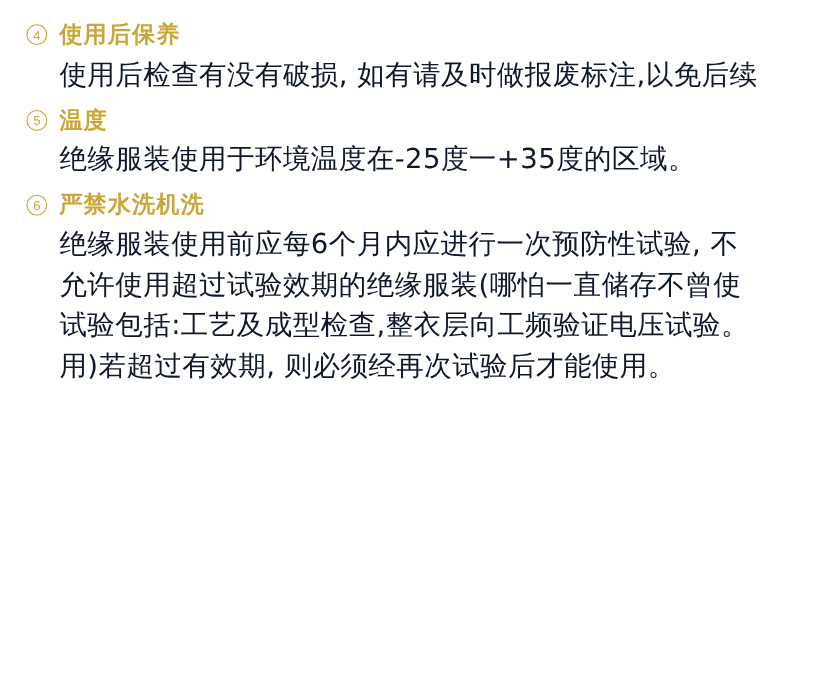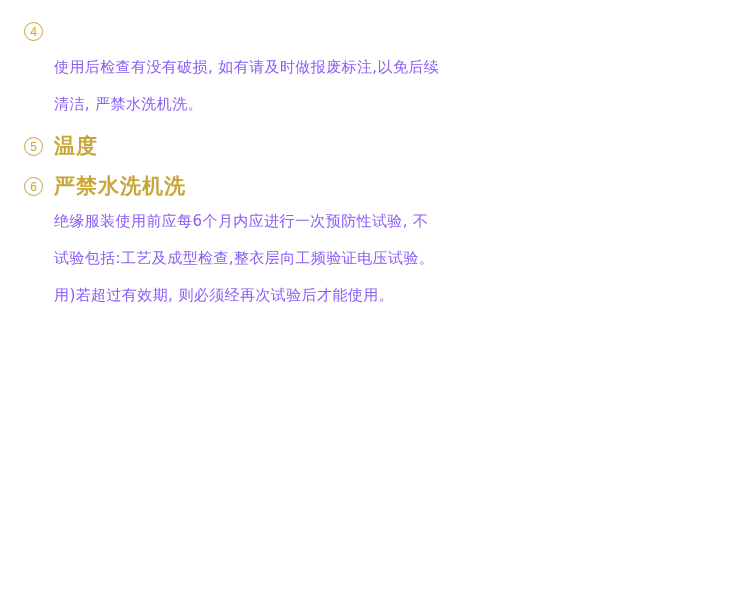--- a/index.html
+++ b/index.html
@@ -45,23 +45,23 @@
   }
   .section-title {
     color: #c9a63a;
     font-size: 21px;
     font-weight: bold;
     letter-spacing: 1px;
     font-family: "DejaVu Sans", "Liberation Sans", sans-serif;
   }
   .section-body {
     margin-left: 30px;
-    font-size: 15px;
+    font-size: 25px;
     line-height: 37px;
-    color: #8b5cf6;
+    color: #0f172a;
     letter-spacing: 0.4px;
     font-family: "DejaVu Sans", "Liberation Sans", sans-serif;
     text-align: justify;
     padding-right: 12px;
   }
   .body-line {
     display: block;
     white-space: nowrap;
   }
   .sec-4 .section-body { margin-top: 1px; }
@@ -69,39 +69,43 @@
   .sec-6 .section-head { margin-top: 6px; }
 </style>
 </head>
 <body>
 
 <div class="page">
 
   <div class="section sec-4">
     <div class="section-head">
       <div class="num-badge">4</div>
+      <div class="section-title">使用后保养</div>
     </div>
     <div class="section-body">
       <span class="body-line">使用后检查有没有破损, 如有请及时做报废标注,以免后续</span>
-      <span class="body-line">清洁, 严禁水洗机洗。</span>
     </div>
   </div>
 
   <div class="section sec-5">
     <div class="section-head">
       <div class="num-badge">5</div>
       <div class="section-title">温度</div>
+    </div>
+    <div class="section-body">
+      <span class="body-line">绝缘服装使用于环境温度在-25度一+35度的区域。</span>
     </div>
   </div>
 
   <div class="section sec-6">
     <div class="section-head">
       <div class="num-badge">6</div>
       <div class="section-title">严禁水洗机洗</div>
     </div>
     <div class="section-body">
       <span class="body-line">绝缘服装使用前应每6个月内应进行一次预防性试验, 不</span>
+      <span class="body-line">允许使用超过试验效期的绝缘服装(哪怕一直储存不曾使</span>
       <span class="body-line">试验包括:工艺及成型检查,整衣层向工频验证电压试验。</span>
       <span class="body-line">用)若超过有效期, 则必须经再次试验后才能使用。</span>
     </div>
   </div>
 
 </div>
 
 </body></html>

